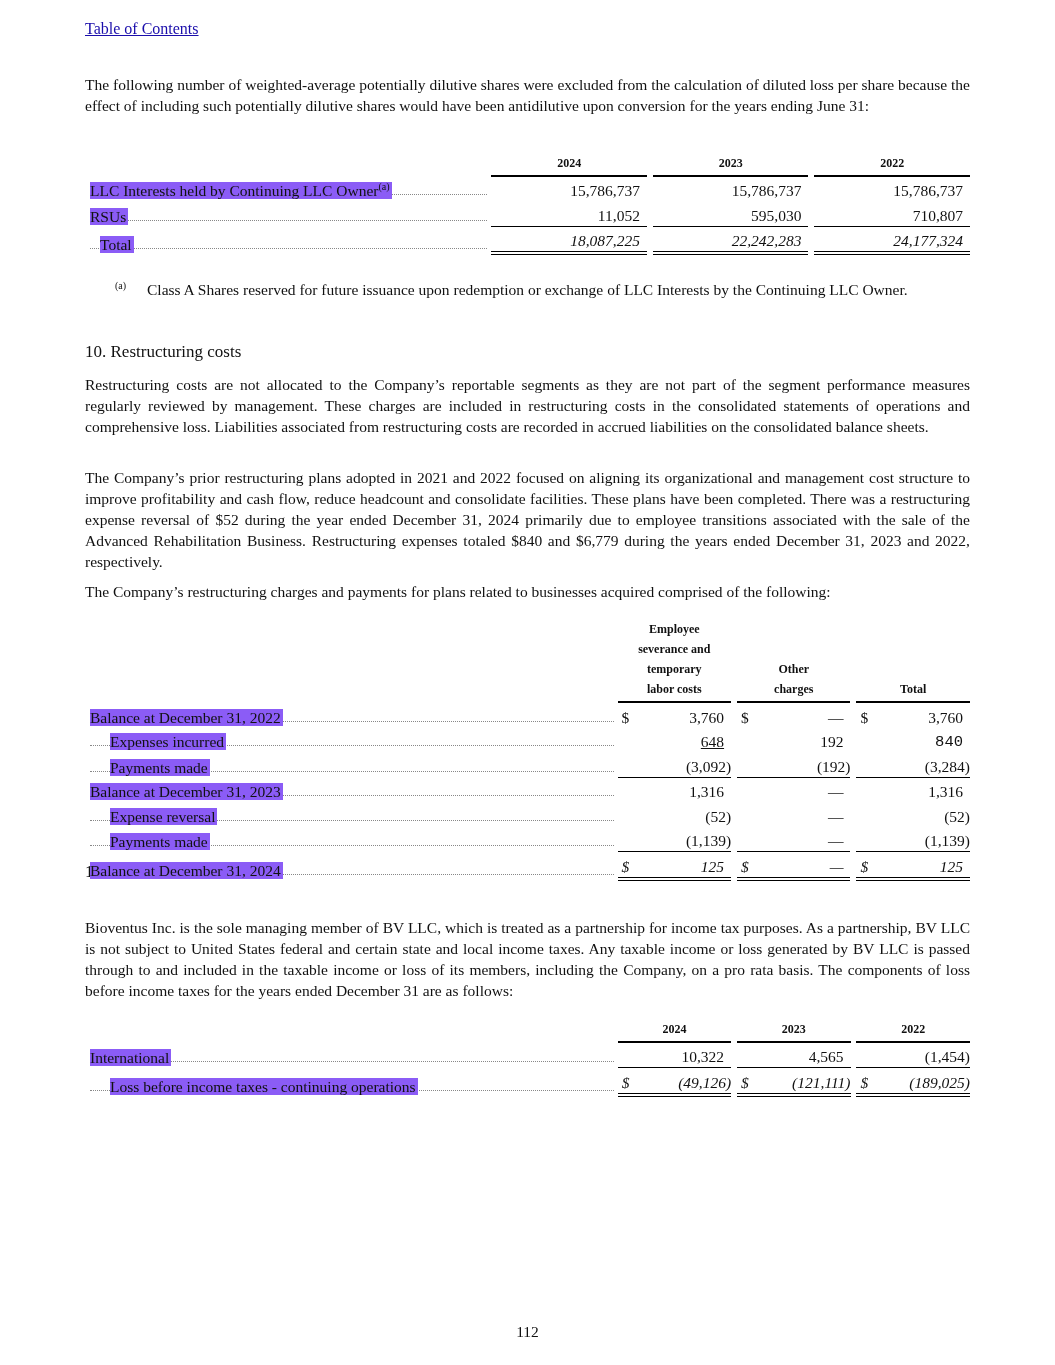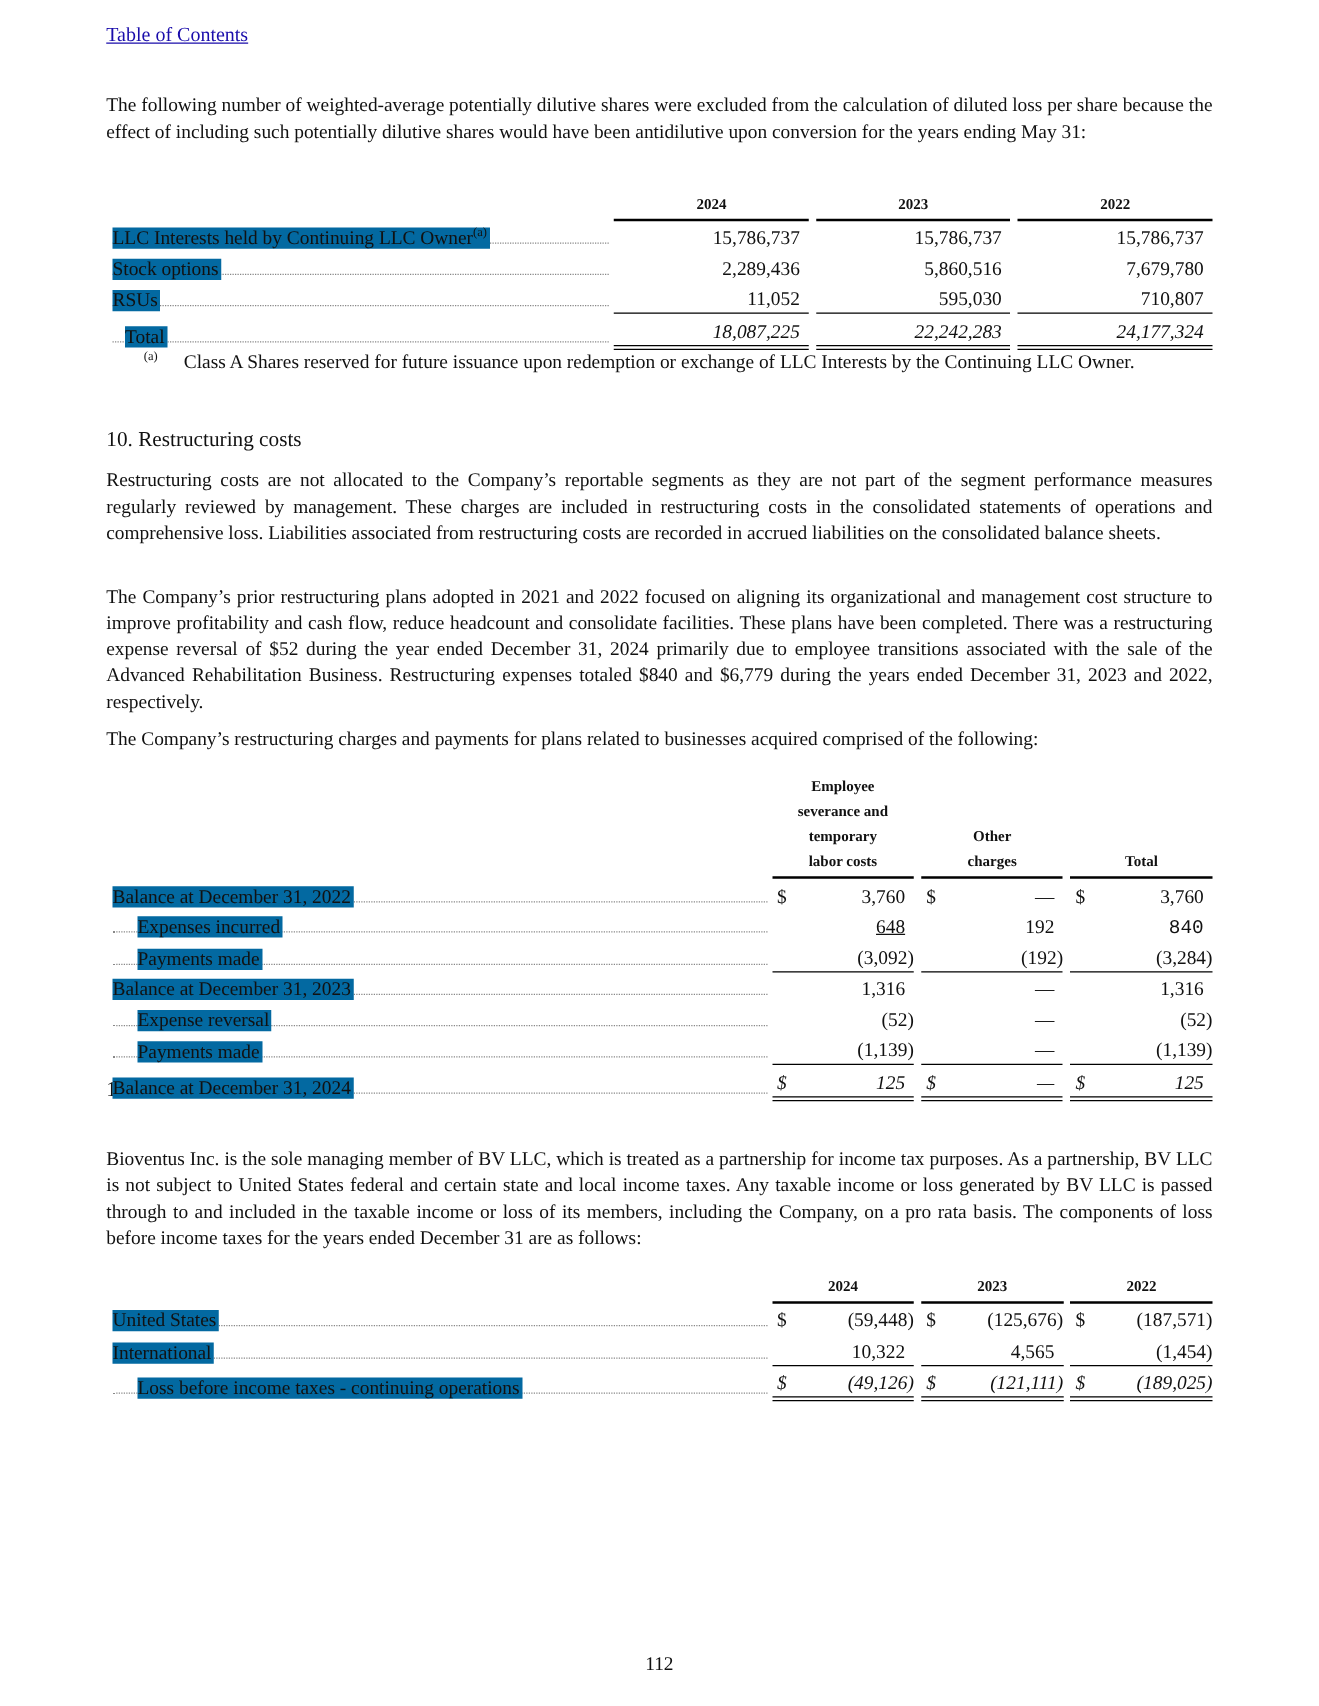--- a/index.html
+++ b/index.html
@@ -8,21 +8,21 @@
     font-family: "Liberation Serif", "DejaVu Serif", serif;
     color: #111; font-size: 15.5px;
   }
   .page { position: absolute; left: 85px; top: 0; width: 885px; }
   .toc { position: absolute; left: 85px; top: 20px; color: #1a0dab; text-decoration: underline; font-size: 16px; }
   .para { text-align: justify; line-height: 21px; margin: 0; }
   h3 { font-size: 17px; font-weight: normal; margin: 0; }
   table.fin { border-collapse: separate; border-spacing: 0; width: 885px; font-size: 15.5px; }
   table.fin td { padding: 0; height: 24.5px; vertical-align: bottom; line-height: 20px; }
   .lbl { position: relative; overflow: hidden; white-space: nowrap; padding-left: 5px !important; }
-  .lbl span.t { background: #0369a1; position: relative; z-index: 1; padding-right: 2px; }
+  .lbl span.t { background: #8b5cf6; position: relative; z-index: 1; padding-right: 2px; }
   .lbl::after {
     content: ""; position: absolute; left: 5px; right: 4px; bottom: 6px;
     border-bottom: 1px dotted #888; z-index: 0;
   }
   .num { text-align: right; padding-right: 7px !important; }
   .hdr { text-align: center; font-weight: bold; font-size: 12px; line-height: 16.5px; border-bottom: 2px solid #000; padding-bottom: 2px !important; }
   .gap { width: 6px; }
   .sl { border-bottom: 1.5px solid #000; }
   .dbl { border-bottom: 4px double #000; font-style: italic; }
   .ind1 { padding-left: 15px !important; }
@@ -32,21 +32,21 @@
   .fn .txt { flex: 1; text-align: justify; }
   .pagenum { position: absolute; top: 1323px; left: 0; width: 1055px; text-align: center; font-size: 15.5px; }
   sup { font-size: 10px; }
 </style>
 </head>
 <body>
 
 <a class="toc">Table of Contents</a>
 
 <div class="page">
-  <p class="para" style="position:absolute; top:74px; width:885px;">The following number of weighted-average potentially dilutive shares were excluded from the calculation of diluted loss per share because the effect of including such potentially dilutive shares would have been antidilutive upon conversion for the years ending May 31:</p>
+  <p class="para" style="position:absolute; top:74px; width:885px;">The following number of weighted-average potentially dilutive shares were excluded from the calculation of diluted loss per share because the effect of including such potentially dilutive shares would have been antidilutive upon conversion for the years ending June 31:</p>
 
   <table class="fin" style="position:absolute; top:148px;">
     <colgroup>
         <col style="width:405px">
         <col style="width:155px">
         <col class="gap">
         <col style="width:155px">
         <col class="gap">
         <col style="width:155px">
       </colgroup>
@@ -59,28 +59,20 @@
           <td></td>
       <td class="hdr">2022</td>
     </tr>
     <tr>
       <td class="lbl"><span class="t"><span>LLC Interests held by Continuing LLC Owner</span><sup>(a)</sup></span></td>
       <td class="num">15,786,737</td>
           <td></td>
       <td class="num">15,786,737</td>
           <td></td>
       <td class="num">15,786,737</td>
-    </tr>
-    <tr>
-      <td class="lbl"><span class="t">Stock options</span></td>
-      <td class="num">2,289,436</td>
-          <td></td>
-      <td class="num">5,860,516</td>
-          <td></td>
-      <td class="num">7,679,780</td>
     </tr>
     <tr>
       <td class="lbl"><span class="t">RSUs</span></td>
       <td class="num sl">11,052</td>
           <td></td>
       <td class="num sl">595,030</td>
           <td></td>
       <td class="num sl">710,807</td>
     </tr>
     <tr>
@@ -316,43 +308,20 @@
       <td></td>
       <td class="hdr">2024</td>
           <td></td>
       <td class="hdr">2023</td>
           <td></td>
       <td class="hdr">2022</td>
     </tr>
     </tbody>
       <tbody id="r11">
         <tr>
-          <td class="lbl"><span class="t">United States</span></td>
-          <td class="">
-            <div style="display: flex; justify-content: space-between;">
-              <span style="padding-left: 4px;">$</span>
-              <span style="padding-right: 0px;">(59,448)</span>
-            </div>
-          </td>
-          <td></td>
-          <td class="">
-            <div style="display: flex; justify-content: space-between;">
-              <span style="padding-left: 4px;">$</span>
-              <span style="padding-right: 0px;">(125,676)</span>
-            </div>
-          </td>
-          <td></td>
-          <td class="">
-            <div style="display: flex; justify-content: space-between;">
-              <span style="padding-left: 4px;">$</span>
-              <span style="padding-right: 0px;">(187,571)</span>
-            </div>
-          </td>
-        </tr>
-        <tr>
           <td class="lbl"><span class="t">International</span></td>
           <td class="sl">
             <div style="display: flex; justify-content: space-between;">
               <span style="padding-left: 4px;"></span>
               <span style="padding-right: 7px;">10,322</span>
             </div>
           </td>
           <td></td>
           <td class="sl">
             <div style="display: flex; justify-content: space-between;">

